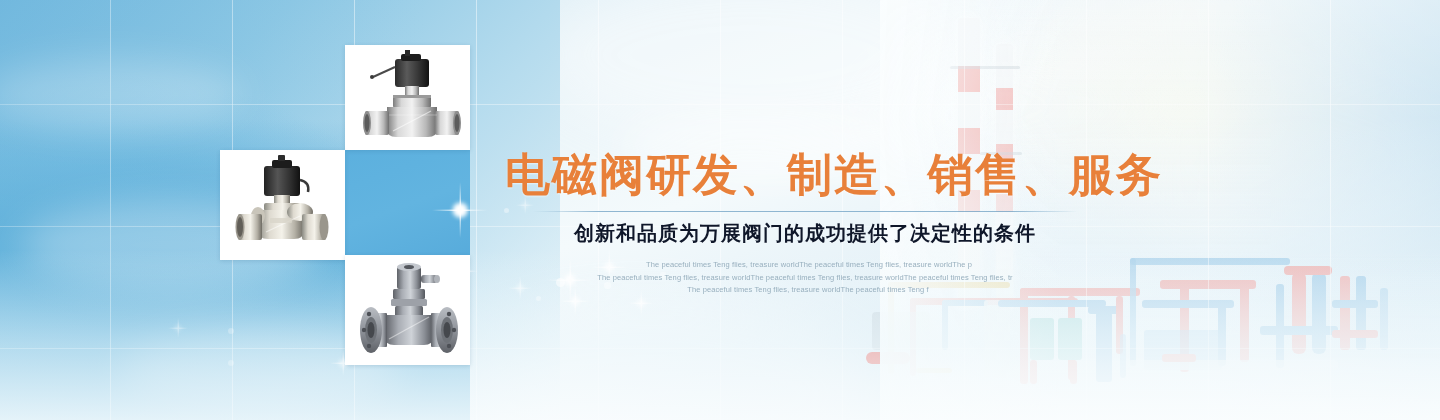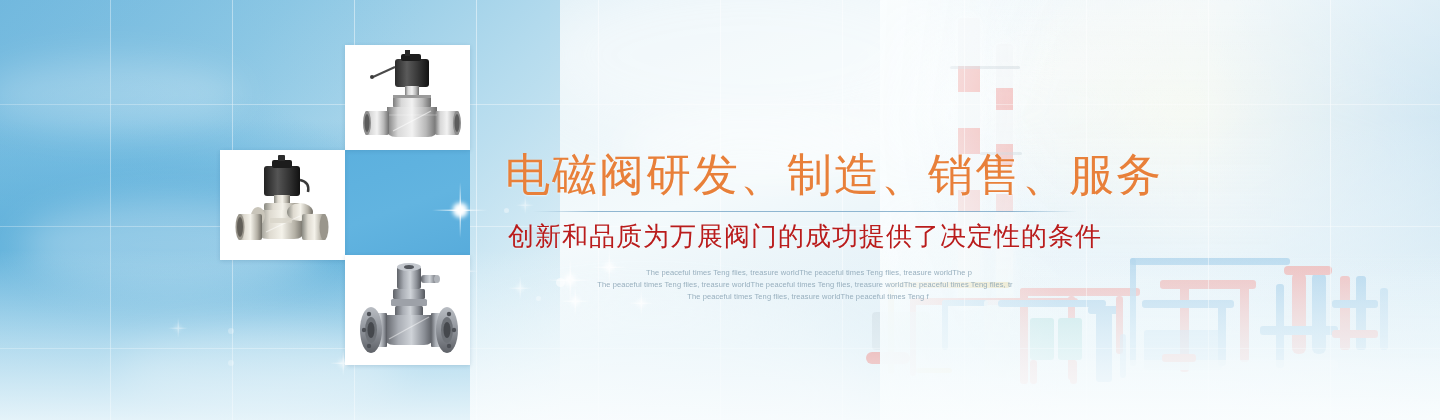--- a/index.html
+++ b/index.html
@@ -128,39 +128,39 @@
 
   
   .copy{
     position:absolute;left:505px;top:150px;width:600px;
     text-align:center;
   }
   .headline{
     margin:0;
     font-family:"DejaVu Sans","Liberation Sans",sans-serif;
     font-size:45px;
-    font-weight:400;
+    font-weight:700;
     letter-spacing:2px;
     color:#e8803a;
     line-height:1.12;
     white-space:nowrap;
     text-shadow:0 1px 2px rgba(255,255,255,.55);
   }
   .rule{
     margin:11px auto 0;
     width:545px;height:1px;
     background:linear-gradient(90deg, rgba(120,170,200,0) 0%, rgba(110,160,195,.75) 12%, rgba(110,160,195,.75) 88%, rgba(120,170,200,0) 100%);
   }
   .subhead{
     margin:9px 0 0;
     font-family:"DejaVu Sans","Liberation Sans",sans-serif;
-    font-size:26px;
-    font-weight:400;
+    font-size:20px;
+    font-weight:700;
     letter-spacing:1px;
-    color:#b91c1c;
+    color:#0f172a;
     line-height:1.2;
     white-space:nowrap;
     text-shadow:0 1px 1px rgba(255,255,255,.45);
   }
   .fineprint{
     margin:14px auto 0;
     width:430px;
     font-family:"Liberation Sans","DejaVu Sans",sans-serif;
     font-size:7.5px;
     line-height:1.62;

